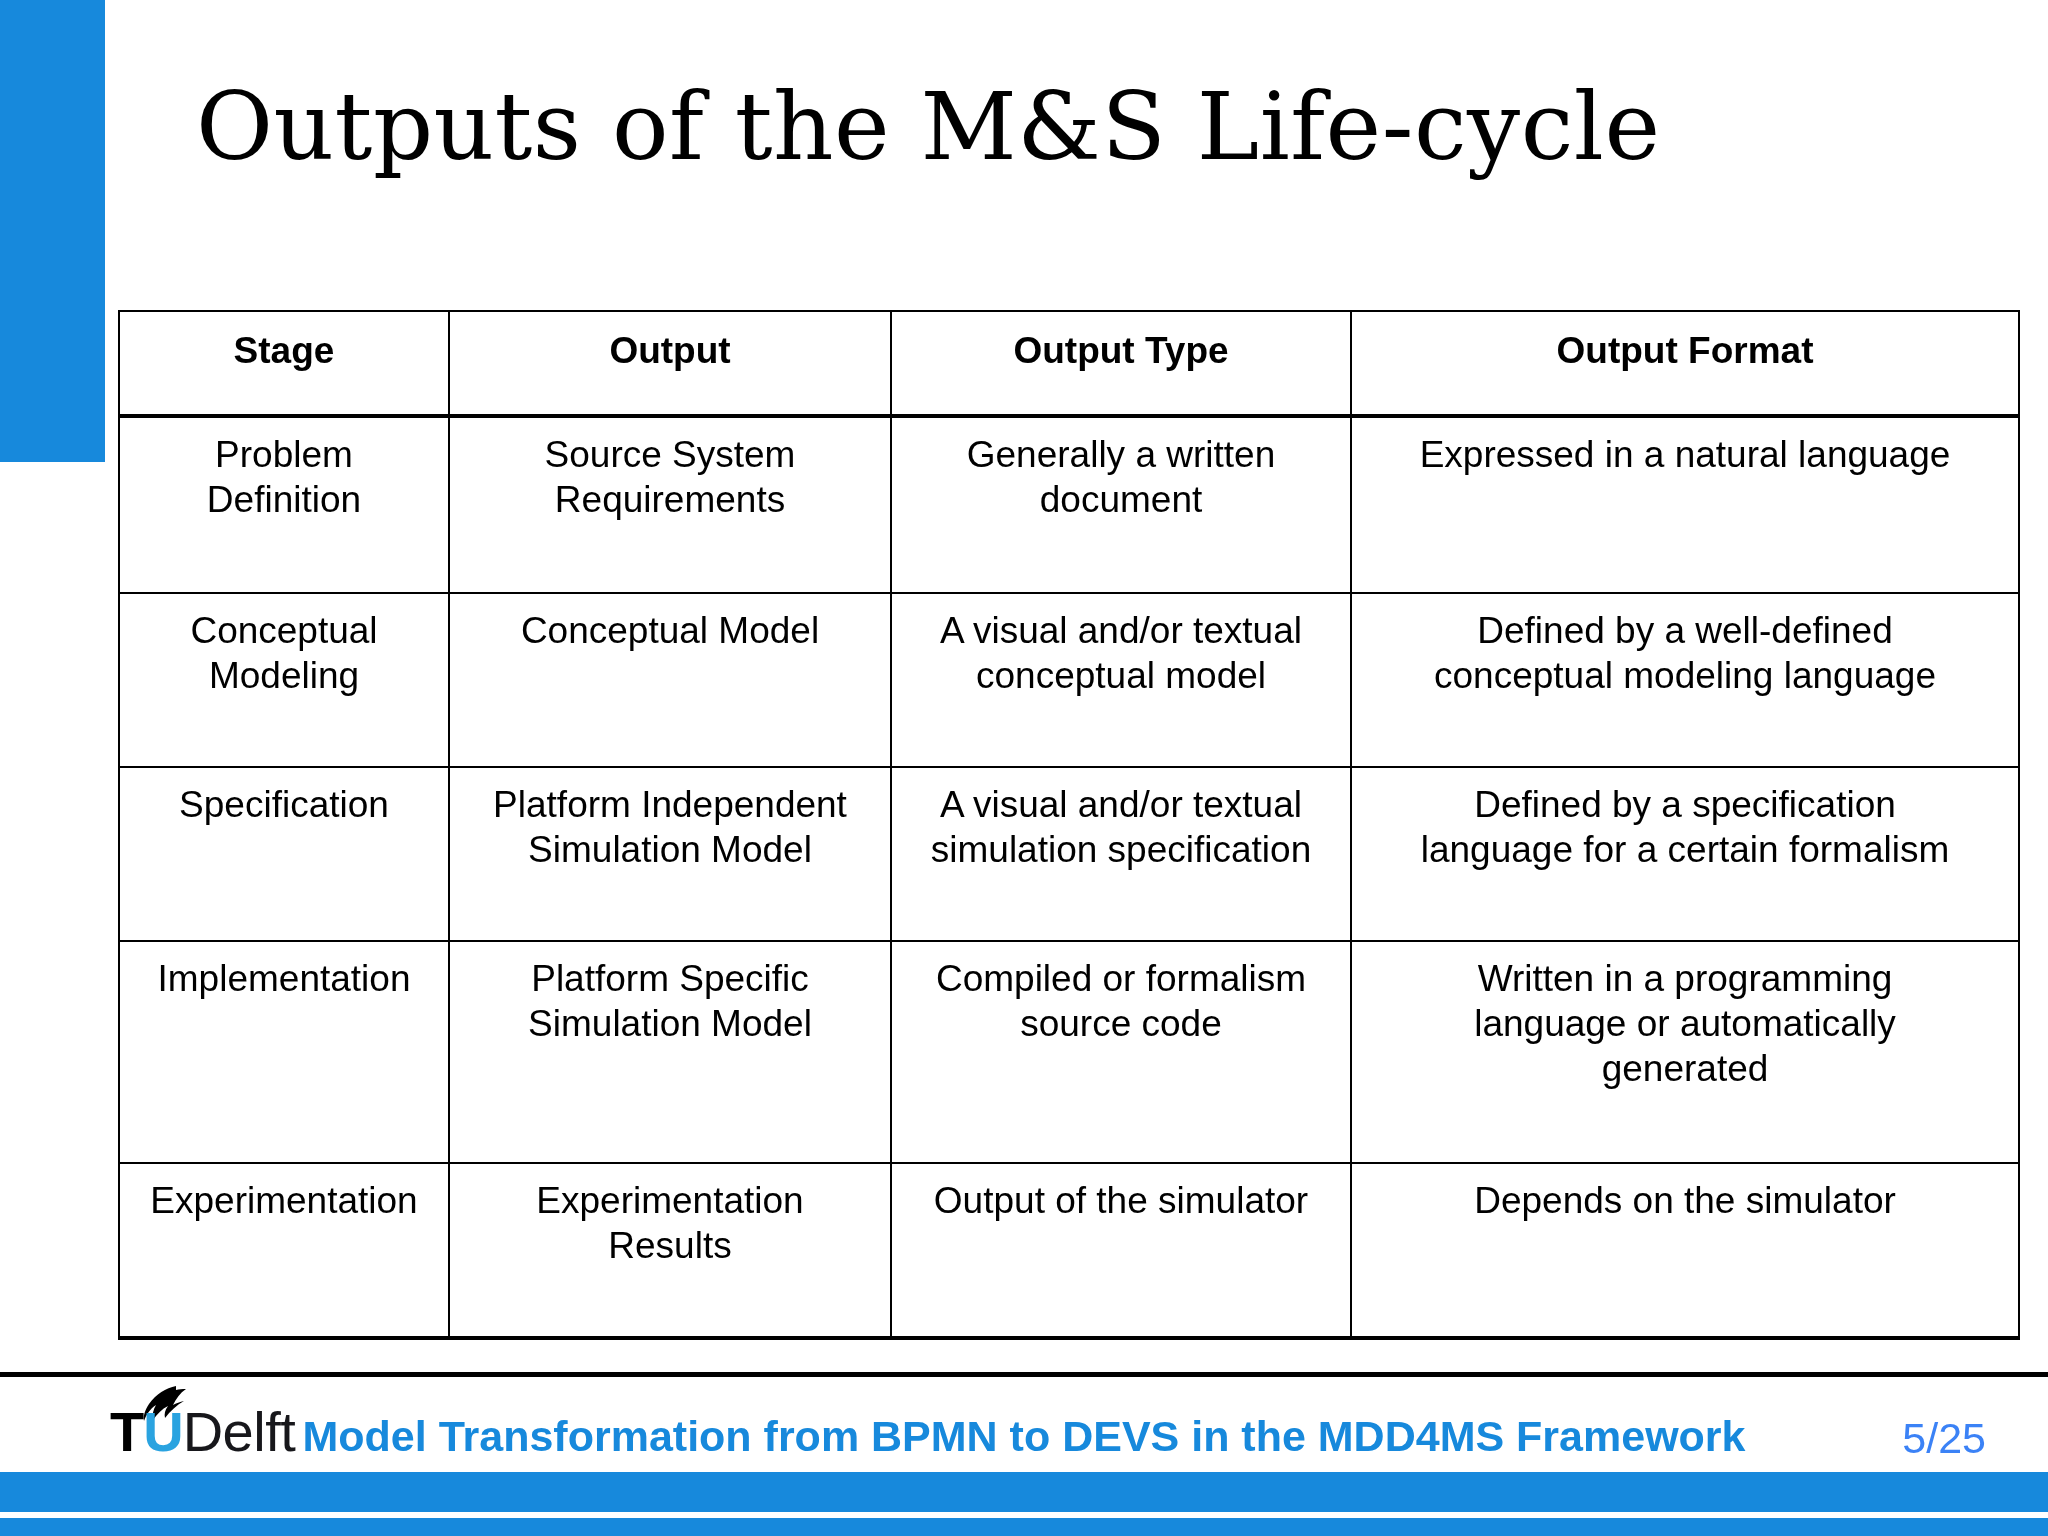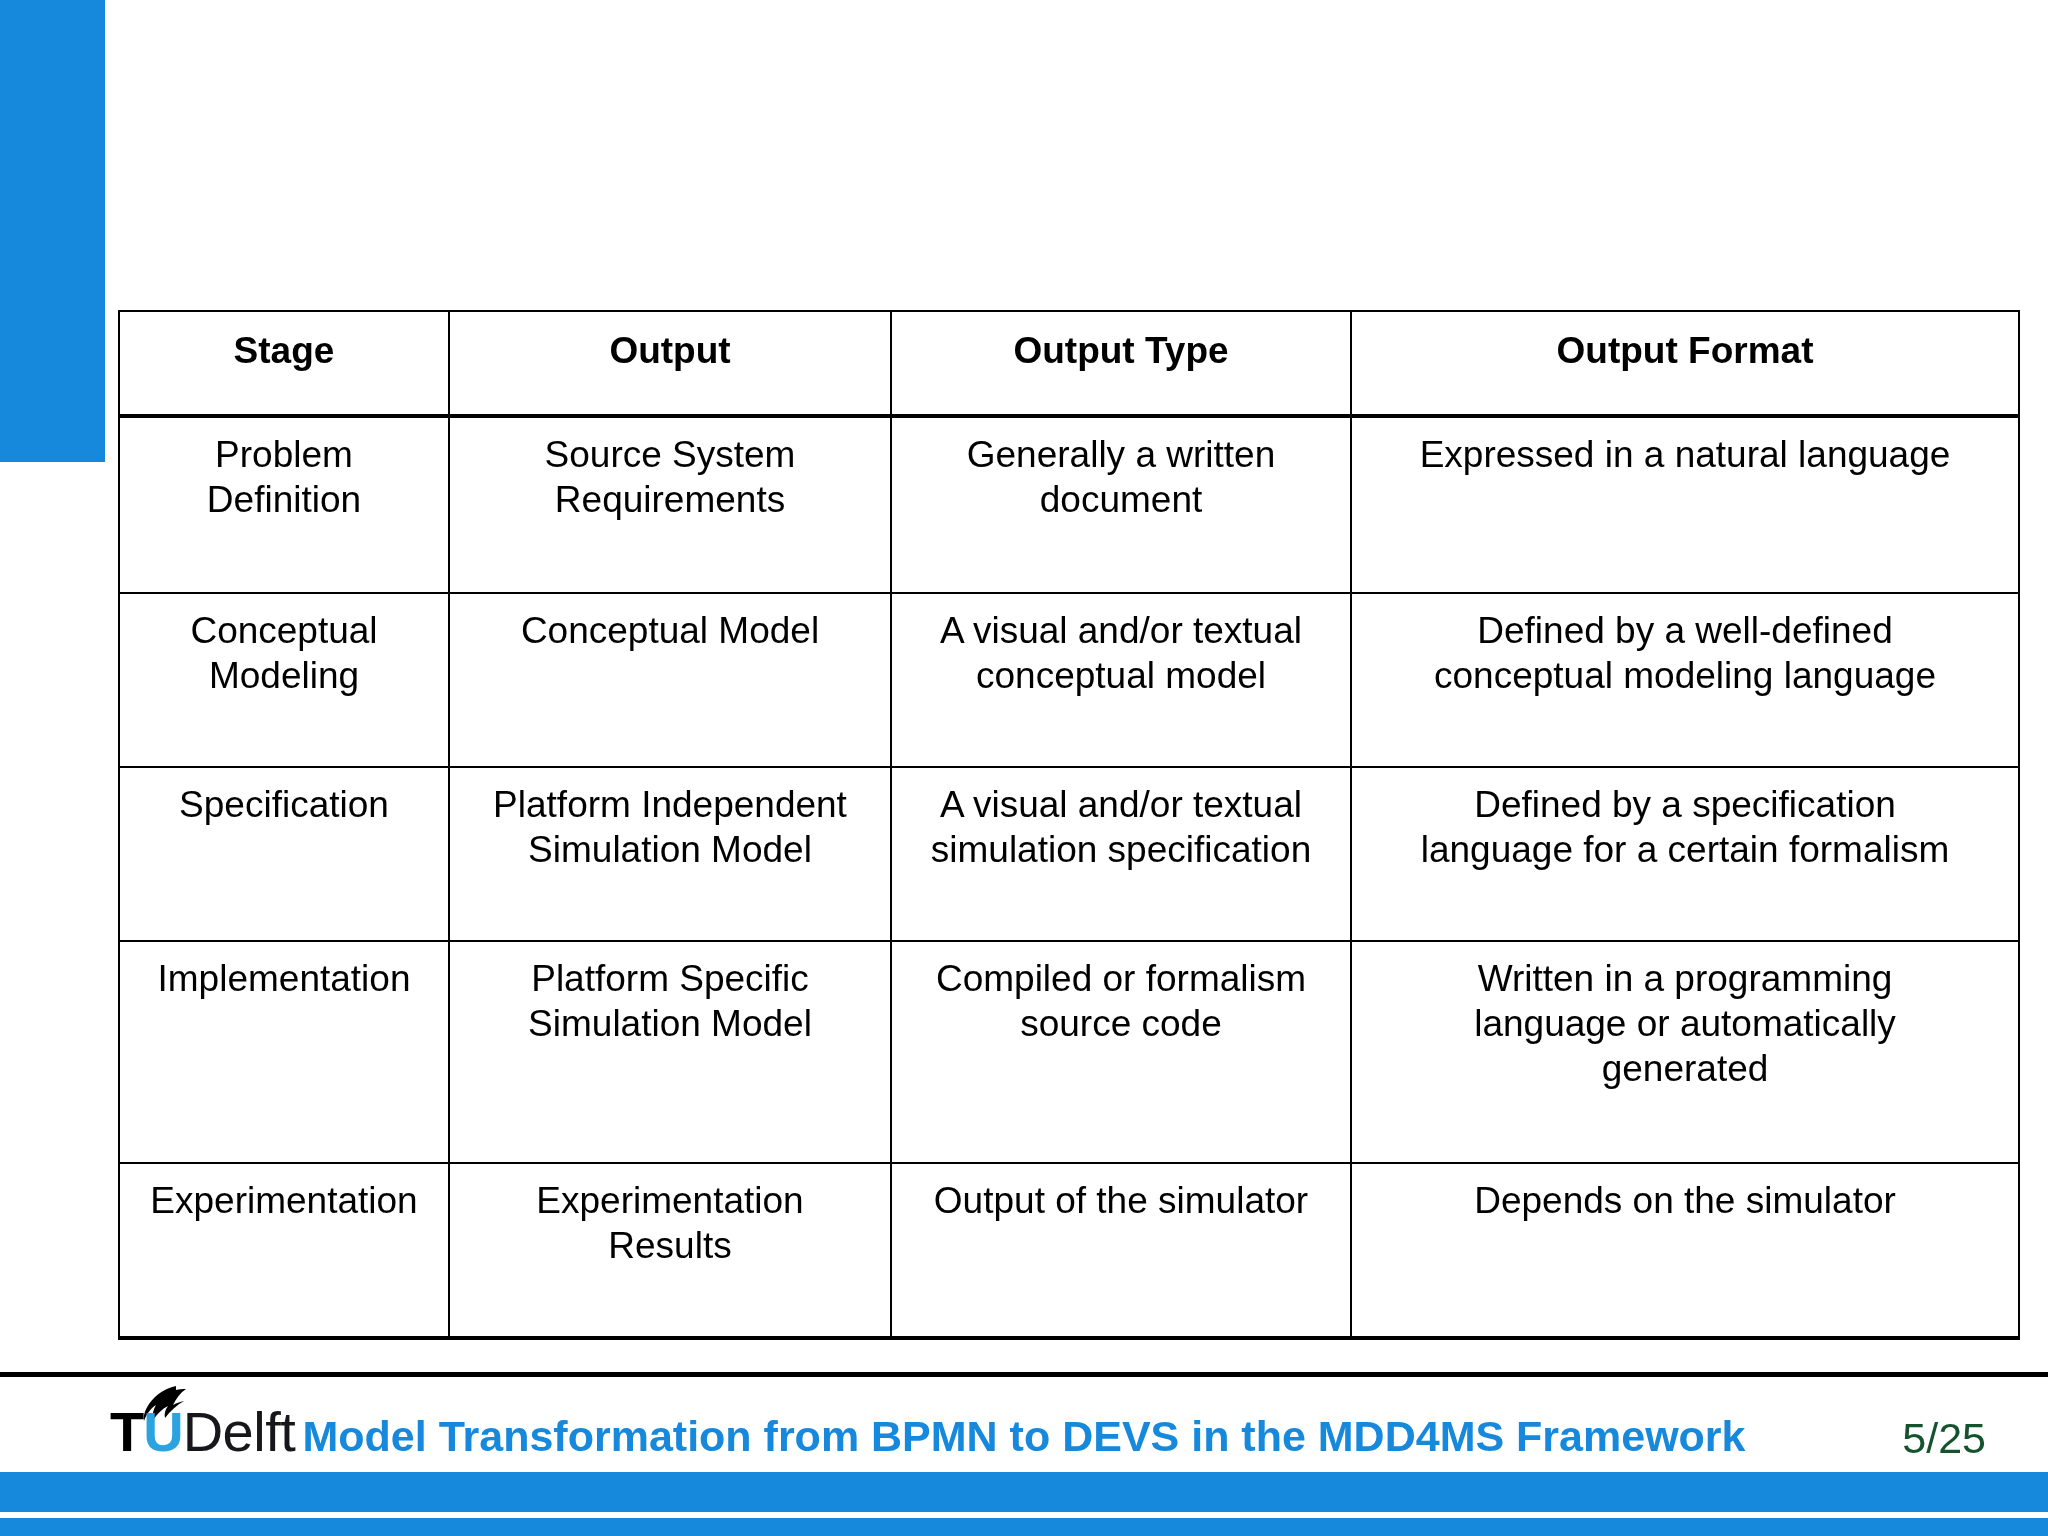--- a/index.html
+++ b/index.html
@@ -148,21 +148,21 @@
     color: #1789dc;
     font-family: "Liberation Sans", sans-serif;
     white-space: nowrap;
     font-weight: bold;
   }
   .page-number {
     position: absolute;
     right: 62px;
     top: 1414px;
     font-size: 43px;
-    color: #14532d;
+    color: #3b82f6;
     font-family: "Liberation Sans", sans-serif;
   }
   .bottom-bar-1 {
     position: absolute;
     left: 0;
     top: 1472px;
     width: 2048px;
     height: 40px;
     background: #1789dc;
   }
@@ -175,20 +175,21 @@
     background: #1789dc;
   }
 </style>
 </head>
 <body>
 
 <div class="slide">
 
   <div class="accent-bar"></div>
 
+  <div class="slide-title">Outputs of the M&amp;S Life-cycle</div>
 
   <div class="table-wrap">
     <table class="data-table">
       <colgroup>
         <col class="c-stage">
         <col class="c-output">
         <col class="c-type">
         <col class="c-format">
       </colgroup>
       <thead>

